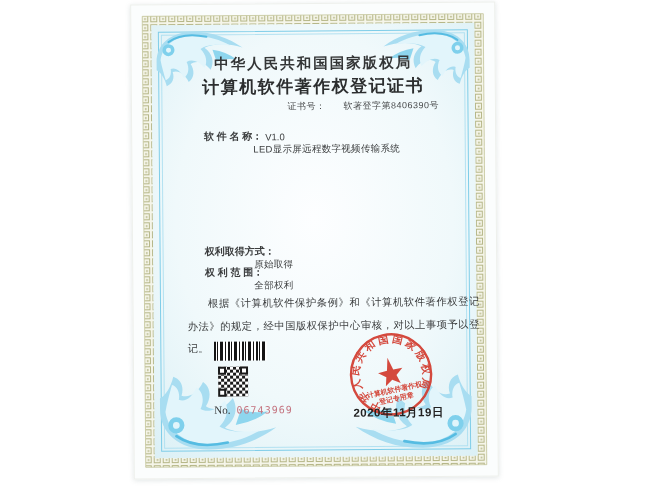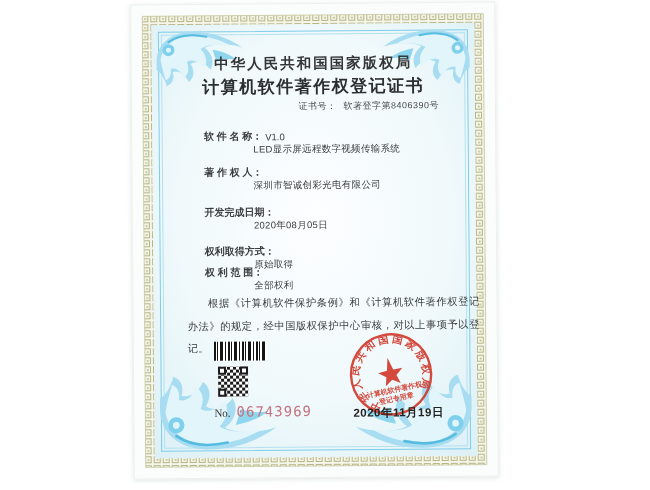--- a/index.html
+++ b/index.html
@@ -27,21 +27,21 @@
   }
   .cert-title{
     position:absolute;top:71px;left:0;width:100%;
     text-align:center;font-size:17px;font-weight:bold;letter-spacing:1.5px;
     color:#2c2e2f;font-family:"Liberation Serif",serif;
   }
   .certno-line{
     position:absolute;top:96px;right:56px;
     font-size:9px;color:#47494a;letter-spacing:0.5px;
   }
-  .certno-line .lbl{margin-right:7px;}
+  .certno-line .lbl{margin-right:18px;}
   .field{position:absolute;left:55px;font-size:10px;color:#3b3d3e;white-space:pre;}
   .field .flabel{font-weight:bold;display:inline-block;min-width:64px;}
   .field .fvalue{position:absolute;left:66px;font-weight:500;white-space:pre;font-size:9.5px;letter-spacing:0.3px;}
   .fvalue2{position:absolute;left:121px;font-size:9.5px;color:#3b3d3e;font-weight:500;margin-left:12px;}
   .statement{
     position:absolute;left:54px;top:288px;width:292px;
     font-size:10.3px;line-height:22.5px;color:#3b3d3e;
     text-indent:2em;text-align:justify;letter-spacing:0.2px;
   }
   .barcode{
@@ -55,21 +55,21 @@
     background:repeating-conic-gradient(#1a1a1a 0% 25%, #ffffff 0% 50%);
     background-size:6px 6px;
   }
   .qr-finder{position:absolute;width:8px;height:8px;border:2px solid #1a1a1a;background:#fff;box-sizing:border-box;}
   .qr-finder.tl{left:0;top:0;}
   .qr-finder.tr{right:0;top:0;}
   .qr-finder.bl{left:0;bottom:0;}
   .serial{position:absolute;left:80px;top:399px;font-size:11px;color:#3a3a3a;font-family:"Liberation Serif",serif;}
   .serial .digits{
     color:#c4737f;font-family:"DejaVu Sans Mono",monospace;
-    font-size:14px;letter-spacing:1px;margin-left:6px;text-align:center;
+    font-size:10px;letter-spacing:1px;margin-left:6px;text-align:center;
   }
   .seal{position:absolute;left:212px;top:326px;width:90px;height:90px;transform:rotate(-12deg);opacity:0.92;}
   .date{
     position:absolute;left:219px;top:402px;
     font-size:11.5px;font-weight:bold;color:#222;letter-spacing:0.5px;
   }
 </style>
 </head>
 <body>
 
@@ -116,29 +116,21 @@
     <div class="certno-line">
       <span class="lbl">证书号：</span><span>软著登字第8406390号</span>
     </div>
 
     <div class="field" style="top:114px">
       <span class="flabel">软 件 名 称：</span>
       <span class="fvalue">LED显示屏远程数字视频传输系统</span>
     </div>
     <div class="fvalue2" style="top:127px">V1.0</div>
 
-    <div class="field" style="top:150px">
-      <span class="flabel">著 作 权 人：</span>
-      <span class="fvalue">深圳市智诚创彩光电有限公司</span>
-    </div>
 
-    <div class="field" style="top:190px">
-      <span class="flabel">开发完成日期：</span>
-      <span class="fvalue">2020年08月05日</span>
-    </div>
 
 
     <div class="field" style="top:229px">
       <span class="flabel">权利取得方式：</span>
       <span class="fvalue">原始取得</span>
     </div>
 
     <div class="field" style="top:250px">
       <span class="flabel">权 利 范 围：</span>
       <span class="fvalue">全部权利</span>

